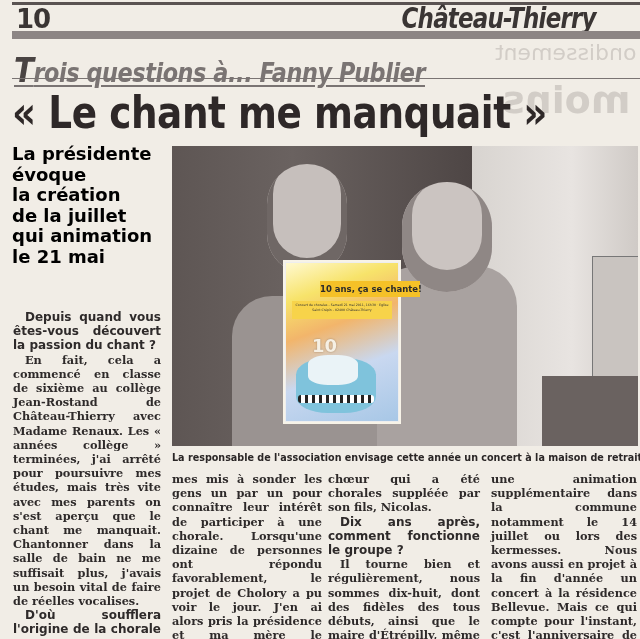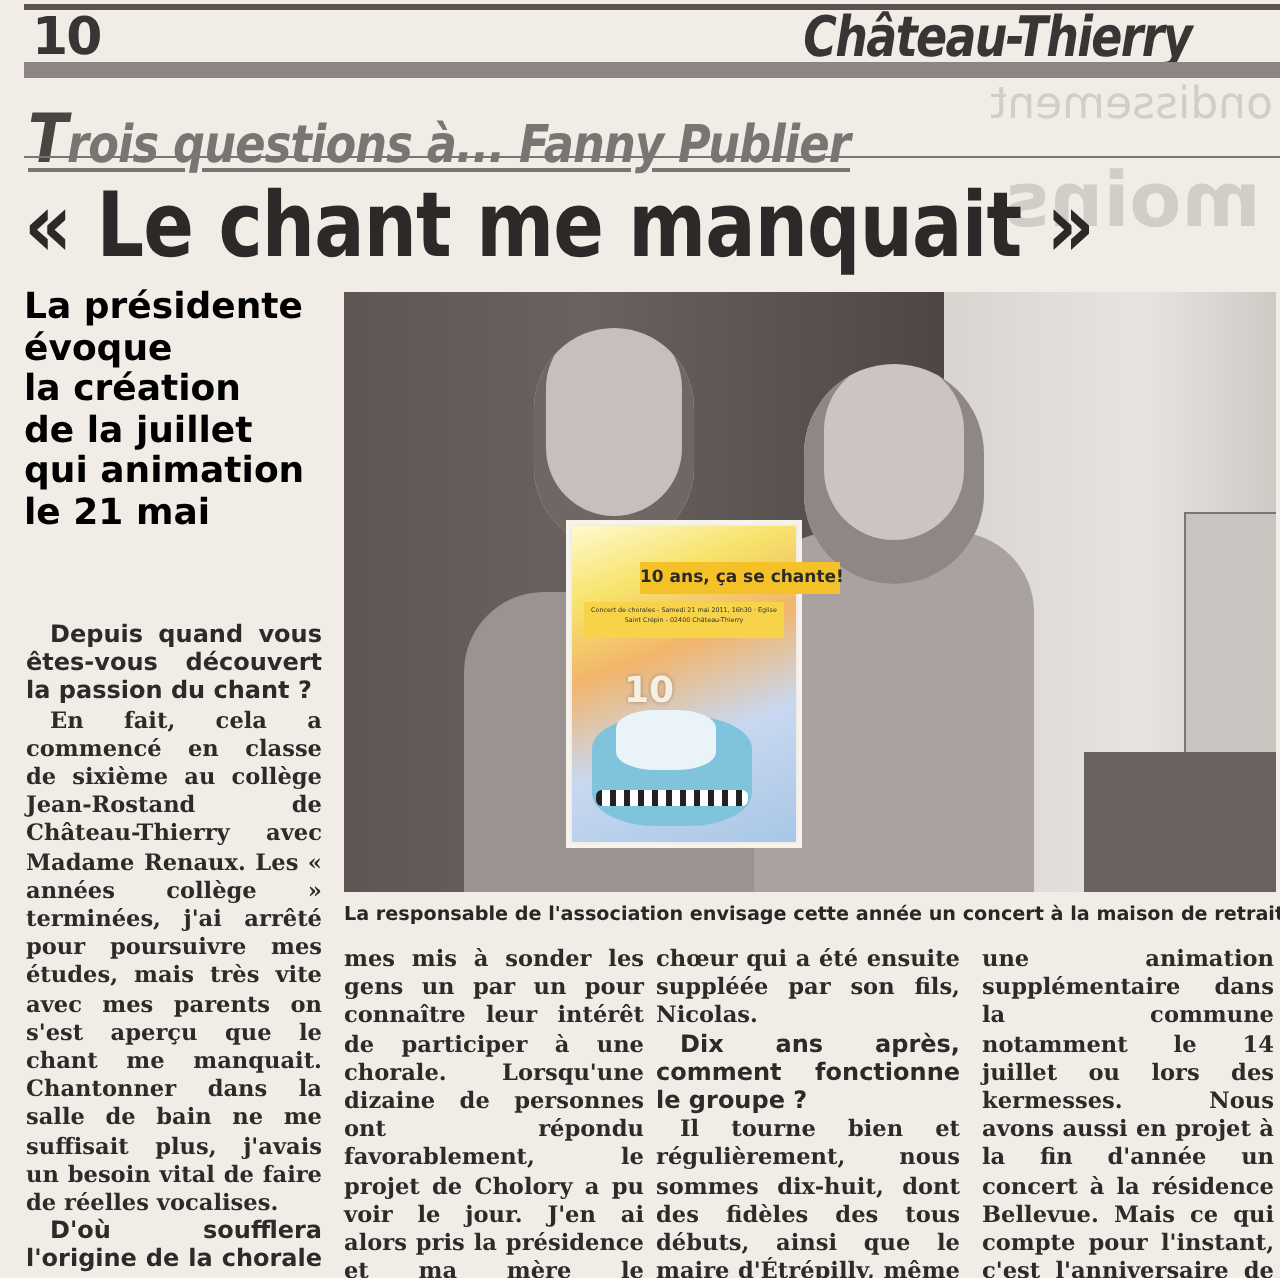--- a/index.html
+++ b/index.html
@@ -99,20 +99,20 @@
   <p>En fait, cela a commencé en classe de sixième au collège Jean-Rostand de Château-Thierry avec Madame Renaux. Les « années collège » terminées, j'ai arrêté pour poursuivre mes études, mais très vite avec mes parents on s'est aperçu que le chant me manquait. Chantonner dans la salle de bain ne me suffisait plus, j'avais un besoin vital de faire de réelles vocalises.</p>
   <p class="q">D'où soufflera l'origine de la chorale ?</p>
   <p>C'est une histoire de famille, ma mère a toujours chanté et donc mon père a lancé l'idée de créer un groupe, mais cela n'a pas été évident sur Etrépilly vu qu'à l'époque il n'y avait de 90 habitants. Alors nous nous som-</p>
 </div>
 
 <div class="col col2">
   <p class="nb">mes mis à sonder les gens un par un pour connaître leur intérêt de participer à une chorale. Lorsqu'une dizaine de personnes ont répondu favorablement, le projet de Cholory a pu voir le jour. J'en ai alors pris la présidence et ma mère le secrétariat. Nous avons pu également avoir la joie d'accueillir Madame Renaux, mon professeur du collège, comme chef de</p>
 </div>
 
 <div class="col col3">
-  <p class="nb">chœur qui a été ensuite suppléée par son fils, Nicolas.</p>
+  <p class="nb">chœur qui a été chorales suppléée par son fils, Nicolas.</p>
   <p class="q">Dix ans après, comment fonctionne le groupe ?</p>
   <p>Il tourne bien et régulièrement, nous sommes dix-huit, dont des fidèles des tous débuts, ainsi que le maire d'Étrépilly, même si nous déplorons le manque de gent masculine. Nous répétons toutes les semaines, cela permet</p>
 </div>
 
 <div class="col col4">
   <p class="nb">une animation supplémentaire dans la commune notamment le 14 juillet ou lors des kermesses. Nous avons aussi en projet à la fin d'année un concert à la résidence Bellevue. Mais ce qui compte pour l'instant, c'est l'anniversaire de Cholory que nous fêterons à l'église Saint-Crépin le 21 mai prochain avec les chorales de Soupape et de Pavant.</p>
 </div>
 
 </body></html>

